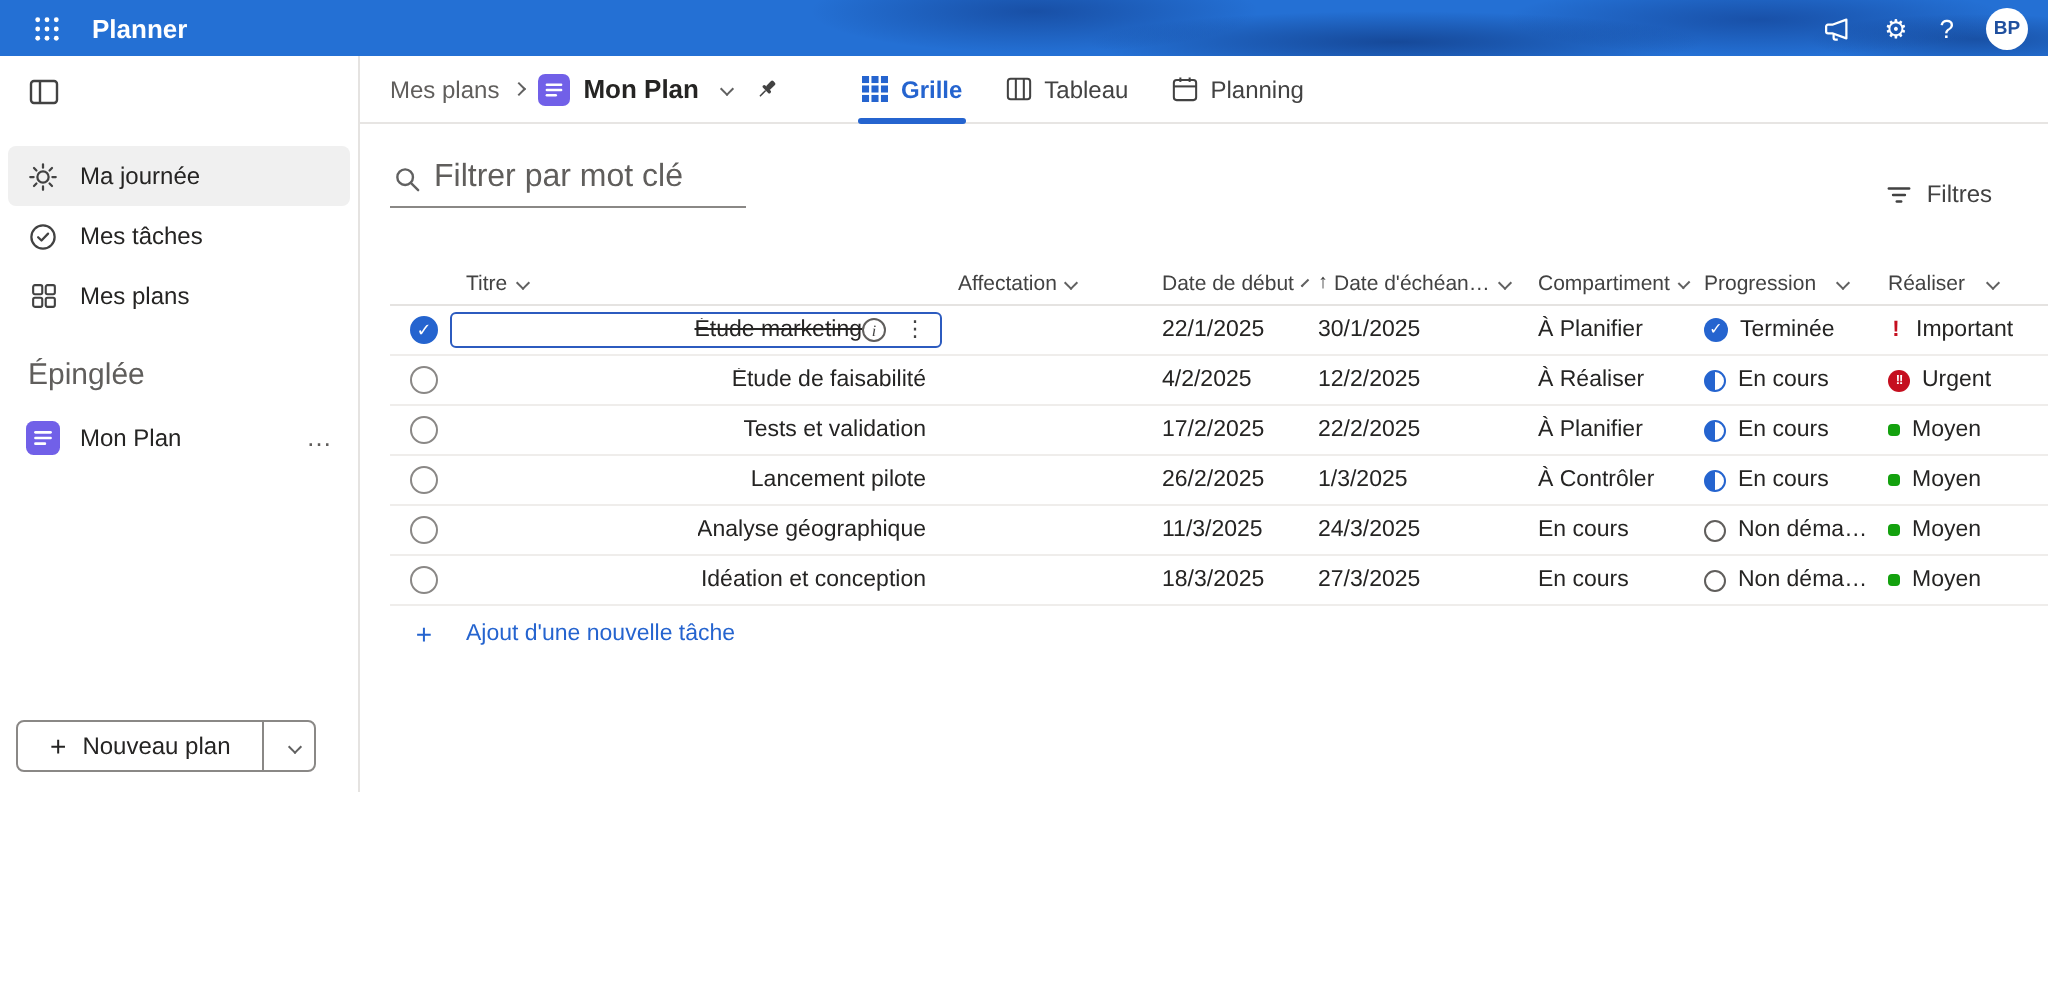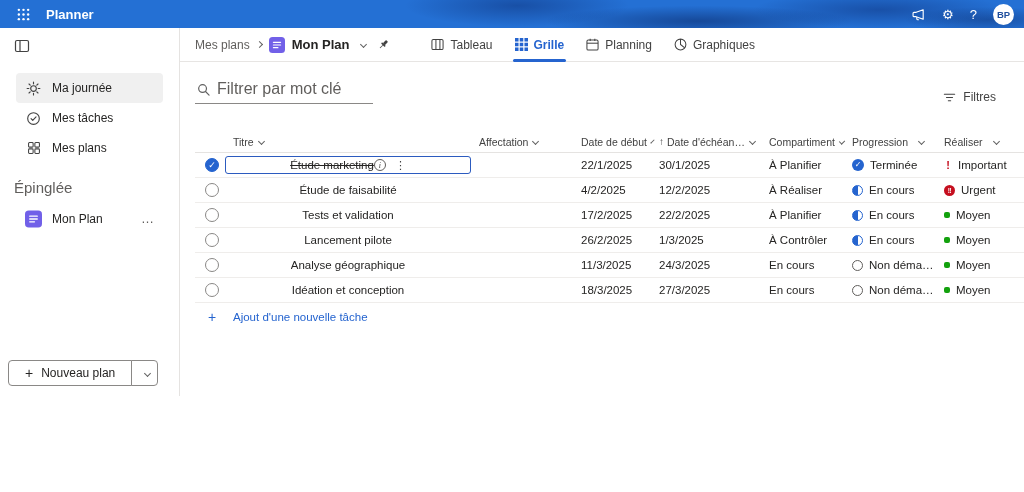--- a/index.html
+++ b/index.html
@@ -22,21 +22,21 @@
   .app-title { font-size:13px; font-weight:700; color:#fff; }
   .h-right { display:flex; align-items:center; gap:16px; position:relative; z-index:2; }
   .hicon { background:transparent; border:none; color:#fff; display:flex; align-items:center; justify-content:center; font-size:13px; height:22px; }
   .hicon .uglyph { font-size:13px; line-height:1; }
   .avatar { width:21px; height:21px; border-radius:50%; background:#fff; border:none; color:#1f4f9e; font-size:9.5px; font-weight:700; display:flex; align-items:center; justify-content:center; }
 
   
   .sidebar { position:absolute; top:28px; left:0; bottom:0; width:180px; background:#fff; border-right:1px solid #e5e3e1; }
   .navtoggle { background:none; border:none; margin:10px 0 0 14px; display:block; }
   .navlist { margin-top:16px; }
-  .navitem { display:flex; align-items:center; gap:10px; height:30px; margin:0 16px; padding:0 9px; border-radius:4px; font-size:12px; color:#252423; cursor:pointer; }
+  .navitem { display:flex; align-items:center; gap:10px; height:30px; margin:0 4px; padding:0 9px; border-radius:4px; font-size:12px; color:#252423; cursor:pointer; }
   .navitem.active { background:#f0f0f0; }
   .navitem .nicon { display:flex; align-items:center; justify-content:center; width:17px; }
   .section { font-size:15px; color:#605e5c; padding:16px 14px 8px; }
   .plan .more { margin-left:auto; color:#605e5c; font-size:13px; line-height:0; }
   .newplan { position:absolute; bottom:10px; left:8px; display:flex; }
   .np-main { display:flex; align-items:center; gap:8px; border:1px solid #8a8886; background:#fff; border-radius:4px 0 0 4px; height:26px; padding:0 16px; font-size:12px; color:#252423; }
   .np-dd { border:1px solid #8a8886; margin-left:-1px; background:#fff; border-radius:0 4px 4px 0; width:27px; height:26px; display:flex; align-items:center; justify-content:center; color:#424242; }
   .plus { font-size:14px; line-height:1; color:#252423; }
   .plus.blue { color:#2564cf; }
 
@@ -79,21 +79,21 @@
   .c.bucket { flex:0 0 83px; }
   .c.prog { flex:0 0 92px; gap:6px; }
   .c.prio { flex:1 1 auto; gap:6px; }
   .sort { margin-right:3px; font-size:10px; }
 
   .rowcheck { width:14px; height:14px; border:1px solid #8a8886; border-radius:50%; display:flex; align-items:center; justify-content:center; background:#fff; flex:0 0 auto; }
   .ck { display:none; font-size:9px; color:#fff; line-height:1; }
   .selected .rowcheck { background:#2564cf; border-color:#2564cf; }
   .selected .ck { display:block; }
 
-  .titlebox { display:flex; align-items:center; justify-content:center; flex:1; min-width:0; border:1px solid transparent; border-radius:3px; padding:2px 7px; margin-left:-8px; }
+  .titlebox { display:flex; align-items:center; justify-content:flex-end; flex:1; min-width:0; border:1px solid transparent; border-radius:3px; padding:2px 7px; margin-left:-8px; }
   .selected .titlebox { border-color:#2c5bbf; }
   .ttext { white-space:nowrap; overflow:hidden; text-overflow:ellipsis; }
   .completed .ttext { text-decoration:line-through; }
   .tactions { display:none; gap:9px; align-items:center; color:#424242; flex:0 0 auto; }
   .selected .tactions { display:flex; }
   .info { width:12px; height:12px; border:1px solid #605e5c; border-radius:50%; font-size:8px; display:flex; align-items:center; justify-content:center; font-style:italic; font-family:"Liberation Serif","DejaVu Serif",serif; }
   .dots { font-size:11px; line-height:1; }
 
   .picon { width:12px; height:12px; border-radius:50%; flex:0 0 auto; display:flex; align-items:center; justify-content:center; }
   .picon.done { background:#2564cf; }
@@ -241,57 +241,50 @@
               <g transform="rotate(45 8 8)">
                 <rect x="6.3" y="1.8" width="3.4" height="5.8" rx="1"></rect>
                 <rect x="4.8" y="7.2" width="6.4" height="2" rx="1"></rect>
                 <rect x="7.6" y="9.2" width="0.9" height="5"></rect>
               </g>
             </svg>
         </span>
       </div>
 
       <div class="tabs">
-        <div class="tab">
-          <svg width="13" height="13" viewBox="0 0 14 14" fill="none" stroke="currentColor" stroke-width="1.1">
-              <rect x="1" y="1.5" width="12" height="11" rx="1.5"></rect>
-              <line x1="5.3" y1="1.5" x2="5.3" y2="12.5"></line>
-              <line x1="9.6" y1="1.5" x2="9.6" y2="12.5"></line>
-            </svg>
-          <span>Tableau</span>
-        </div>
         <div class="tab active">
           <svg width="13" height="13" viewBox="0 0 14 14" fill="currentColor">
               <rect x="0" y="0" width="3.8" height="3.8"></rect>
               <rect x="5.1" y="0" width="3.8" height="3.8"></rect>
               <rect x="10.2" y="0" width="3.8" height="3.8"></rect>
               <rect x="0" y="5.1" width="3.8" height="3.8"></rect>
               <rect x="5.1" y="5.1" width="3.8" height="3.8"></rect>
               <rect x="10.2" y="5.1" width="3.8" height="3.8"></rect>
               <rect x="0" y="10.2" width="3.8" height="3.8"></rect>
               <rect x="5.1" y="10.2" width="3.8" height="3.8"></rect>
               <rect x="10.2" y="10.2" width="3.8" height="3.8"></rect>
             </svg>
           <span>Grille</span>
         </div>
         <div class="tab">
           <svg width="13" height="13" viewBox="0 0 14 14" fill="none" stroke="currentColor" stroke-width="1.1">
+              <rect x="1" y="1.5" width="12" height="11" rx="1.5"></rect>
+              <line x1="5.3" y1="1.5" x2="5.3" y2="12.5"></line>
+              <line x1="9.6" y1="1.5" x2="9.6" y2="12.5"></line>
+            </svg>
+          <span>Tableau</span>
+        </div>
+        <div class="tab">
+          <svg width="13" height="13" viewBox="0 0 14 14" fill="none" stroke="currentColor" stroke-width="1.1">
               <rect x="1" y="2.2" width="12" height="10.8" rx="1.5"></rect>
               <line x1="1" y1="5.6" x2="13" y2="5.6"></line>
               <line x1="4.5" y1="0.8" x2="4.5" y2="3.2"></line>
               <line x1="9.5" y1="0.8" x2="9.5" y2="3.2"></line>
             </svg>
           <span>Planning</span>
-        </div>
-        <div class="tab">
-          <svg width="13" height="13" viewBox="0 0 14 14" fill="none" stroke="currentColor" stroke-width="1.1">
-              <circle cx="7" cy="7" r="5.8"></circle>
-              <path d="M7 1.2V7l4.5 3.6"></path>
-            </svg>
-          <span>Graphiques</span>
         </div>
       </div>
 
     </div>
 
     <div class="toolbar">
       <div class="search">
         <span style="display:flex;">
           <svg width="13" height="13" viewBox="0 0 14 14" fill="none" stroke="#616161" stroke-width="1.3" stroke-linecap="round">
               <circle cx="6" cy="6" r="4.2"></circle>

